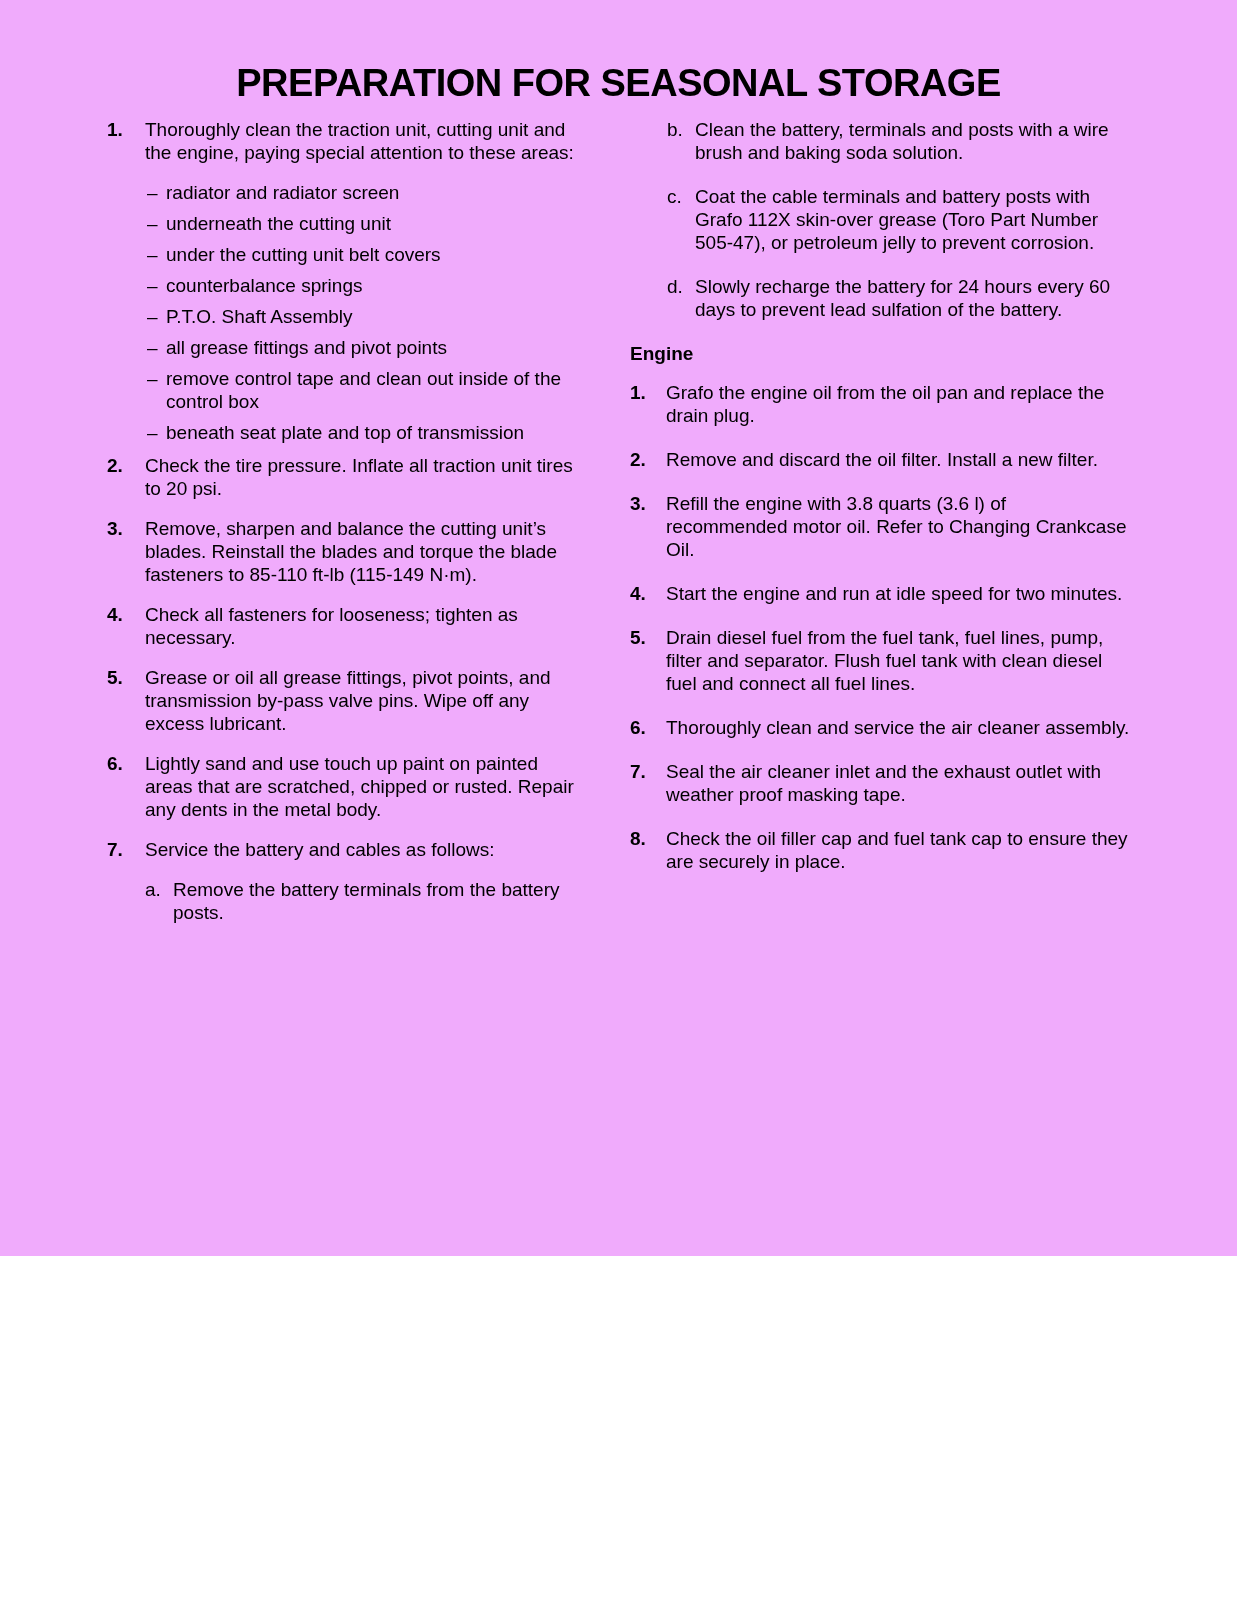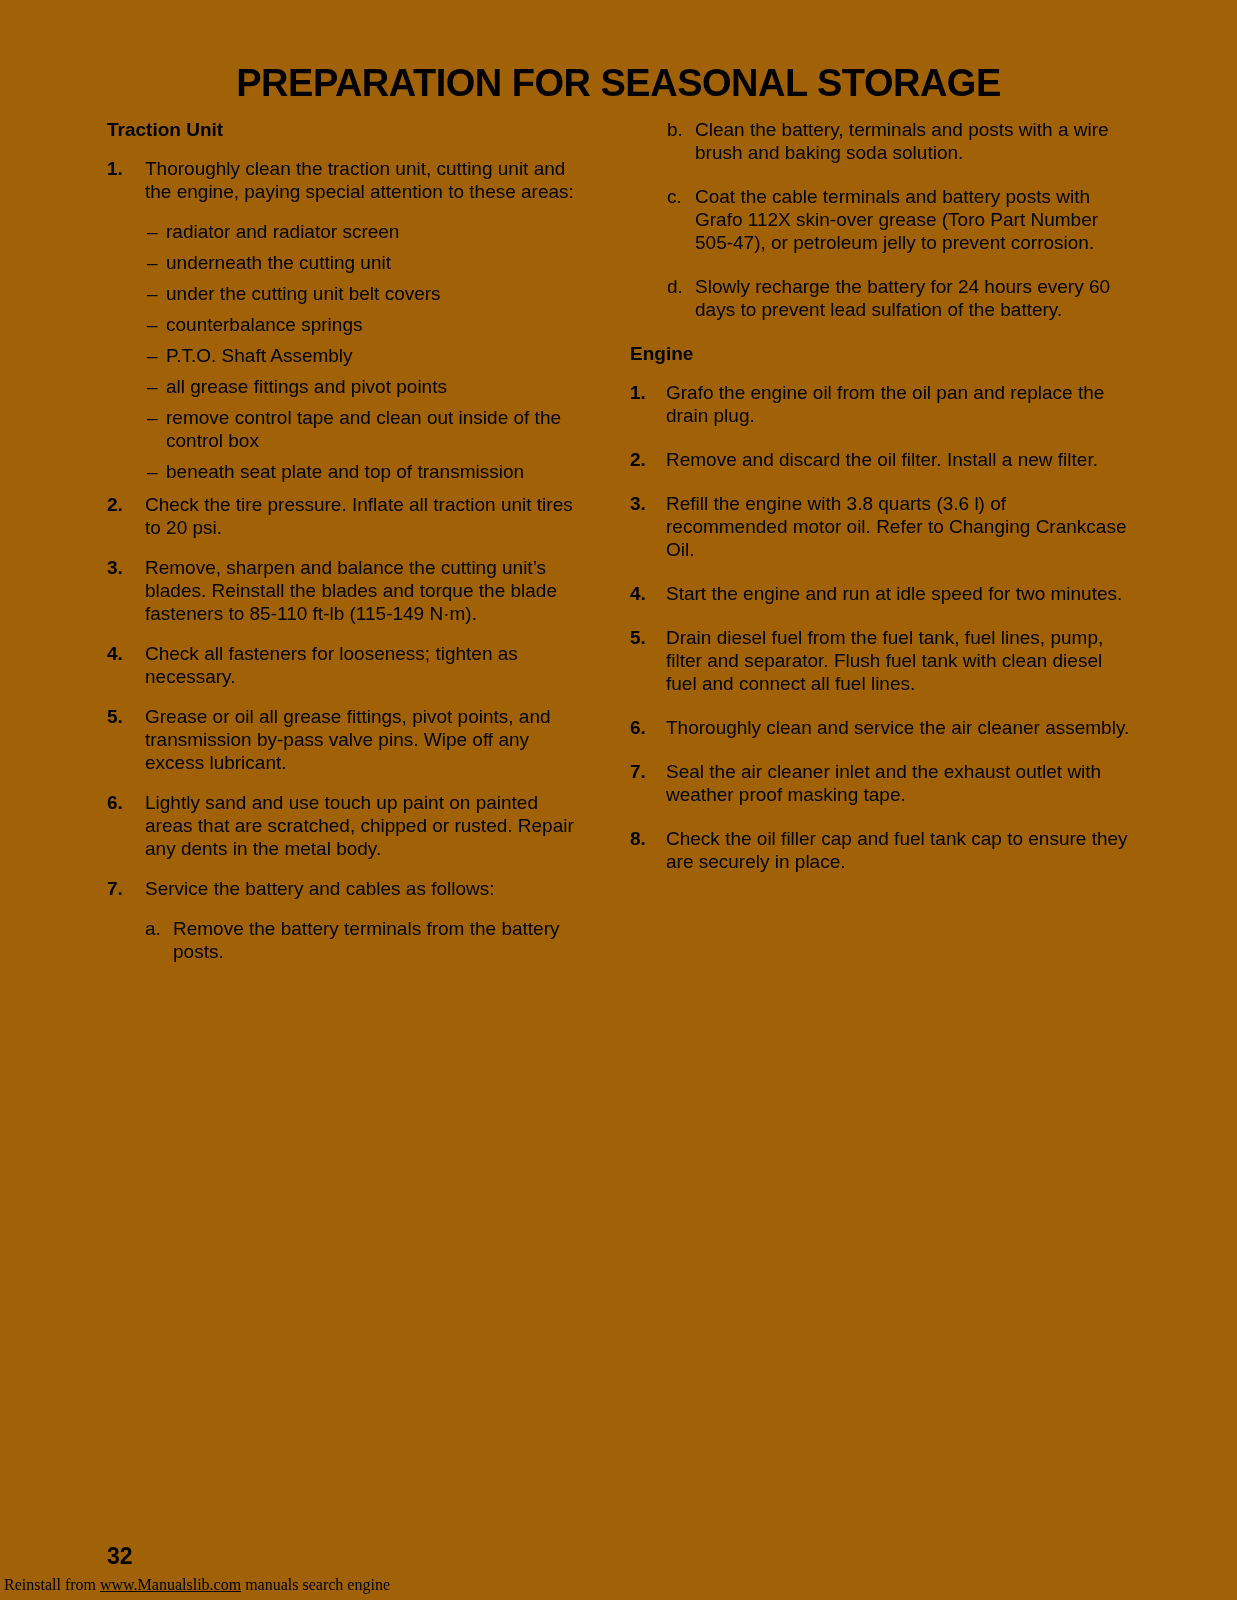--- a/index.html
+++ b/index.html
@@ -1,20 +1,20 @@
 <!DOCTYPE html>
 <html><head>
 <meta charset="utf-8">
 <style>
   html, body { margin:0; padding:0; background:#ffffff; }
   .page {
     position:relative;
     width:1237px;
-    height:1600px;
-    background:#a16207;
+    height:1256px;
+    background:#f0abfc;
     font-family:"Liberation Sans", sans-serif;
     color:#000;
     overflow:hidden;
   }
   .title {
     position:absolute;
     top:62px; left:0; right:0;
     margin:0;
     text-align:center;
     font-size:38px;
@@ -64,21 +64,20 @@
 </style>
 </head>
 <body>
 
 <div class="page">
 
   <h1 class="title">PREPARATION FOR SEASONAL STORAGE</h1>
 
   <div class="col col-left">
 
-    <h2 class="heading">Traction Unit</h2>
 
     <div class="item">
       <span class="num">1.</span>
       <span class="txt">Thoroughly clean the traction unit, cutting unit and the engine, paying special attention to these areas:</span>
     </div>
 
     <div class="dash-list">
       <div class="dash-item">
         <span class="dash">–</span>
         <span class="txt">radiator and radiator screen</span>

